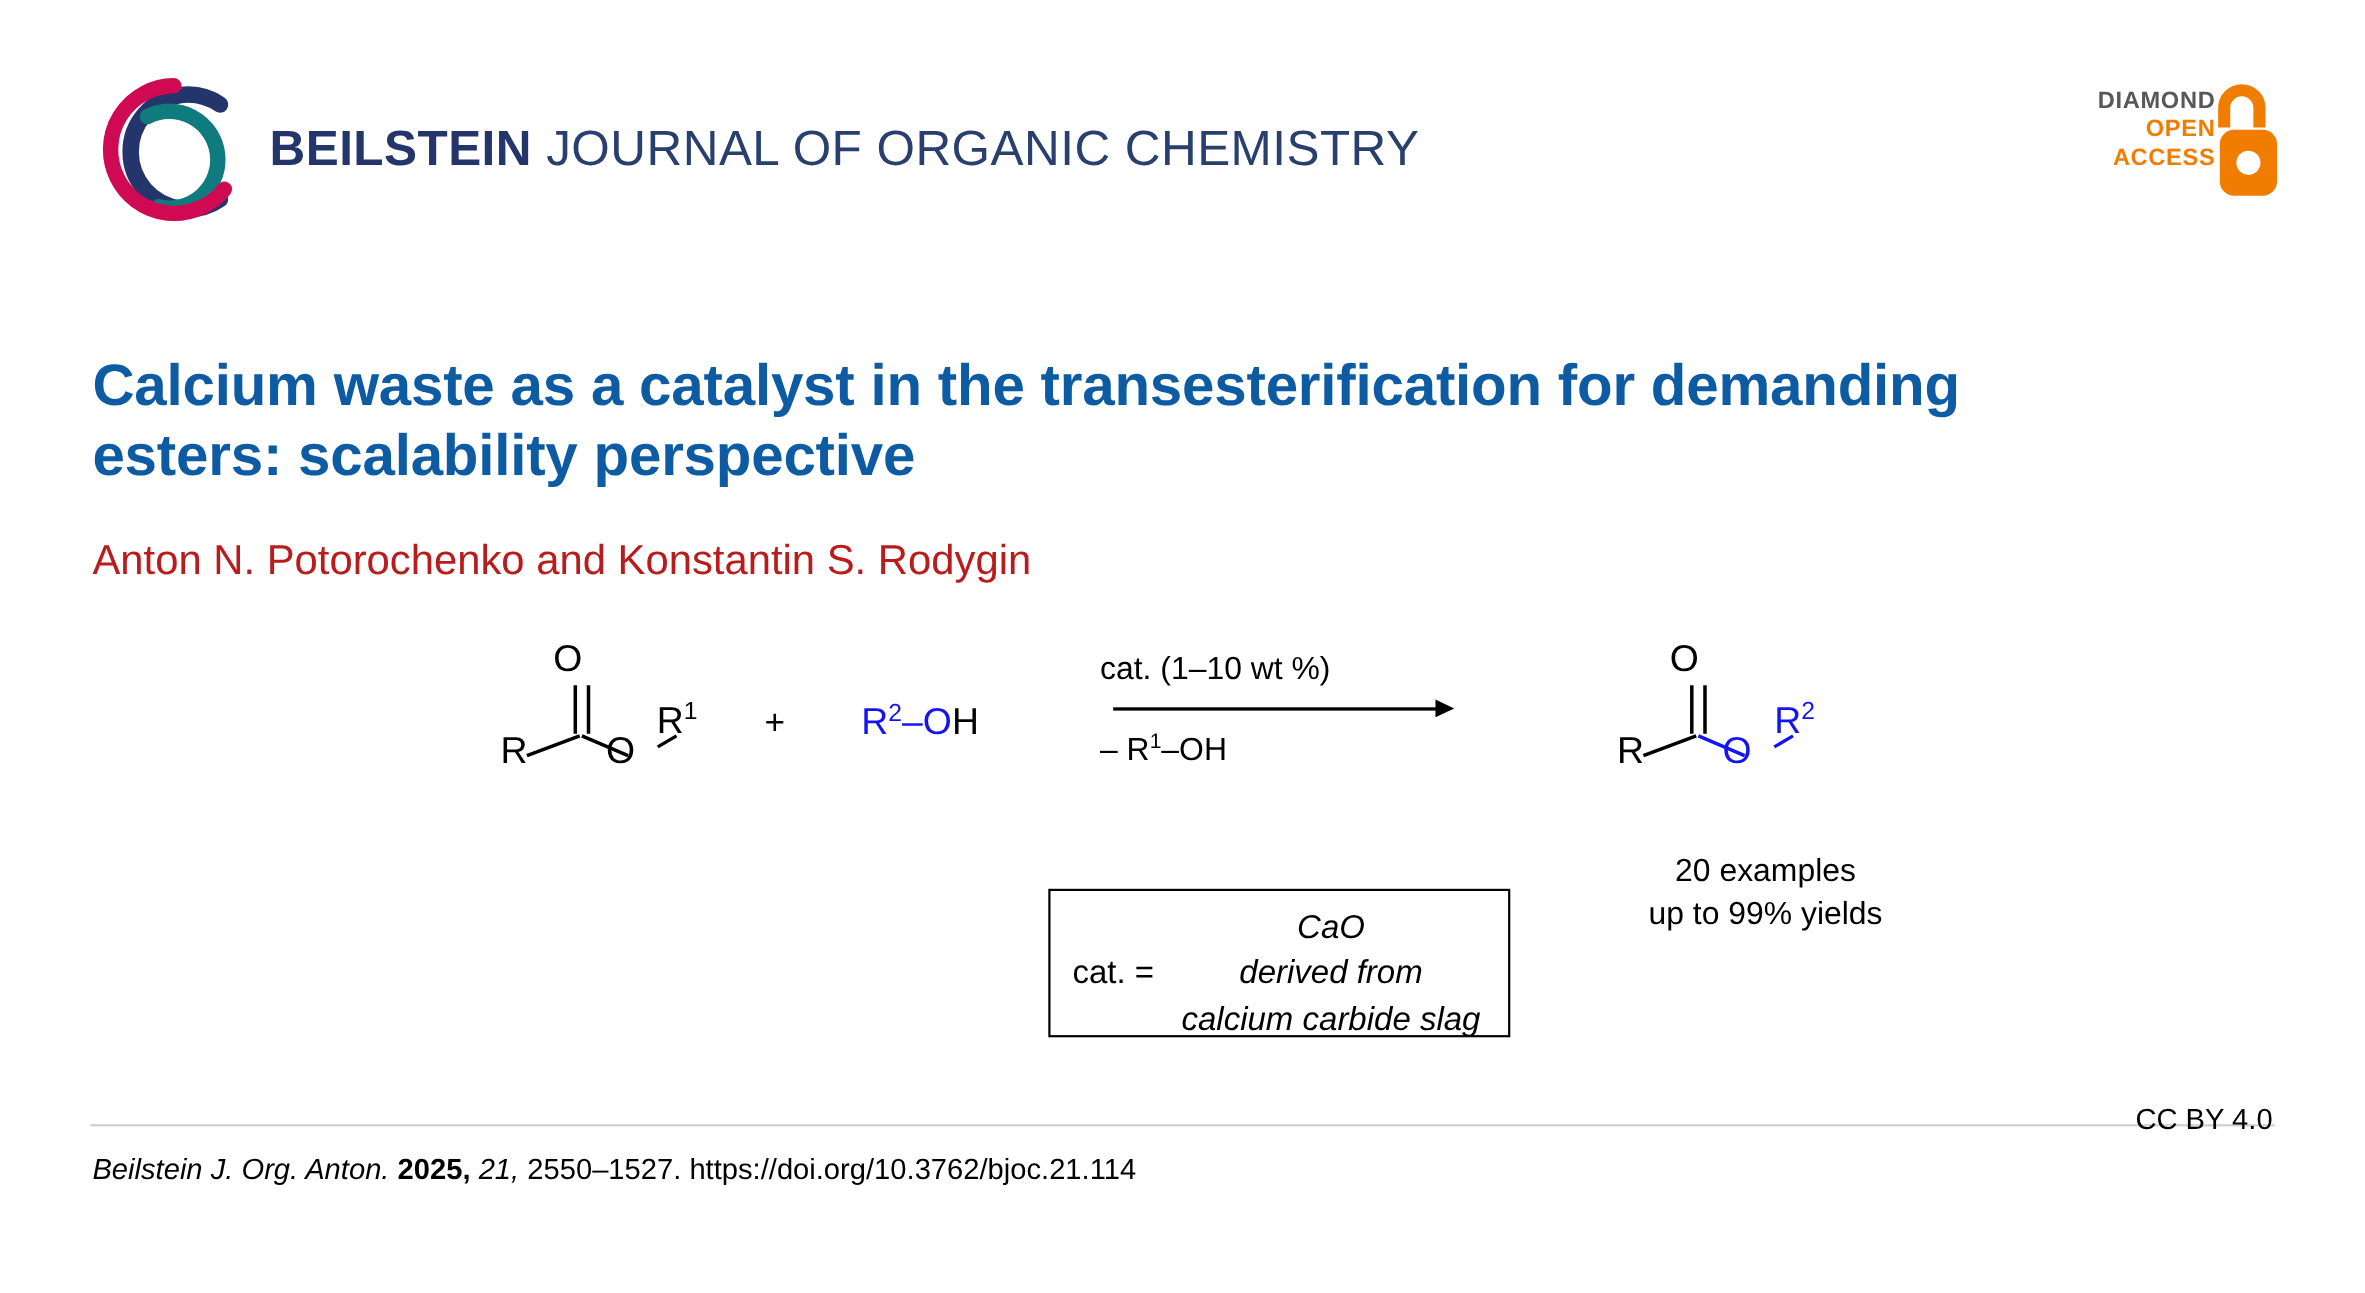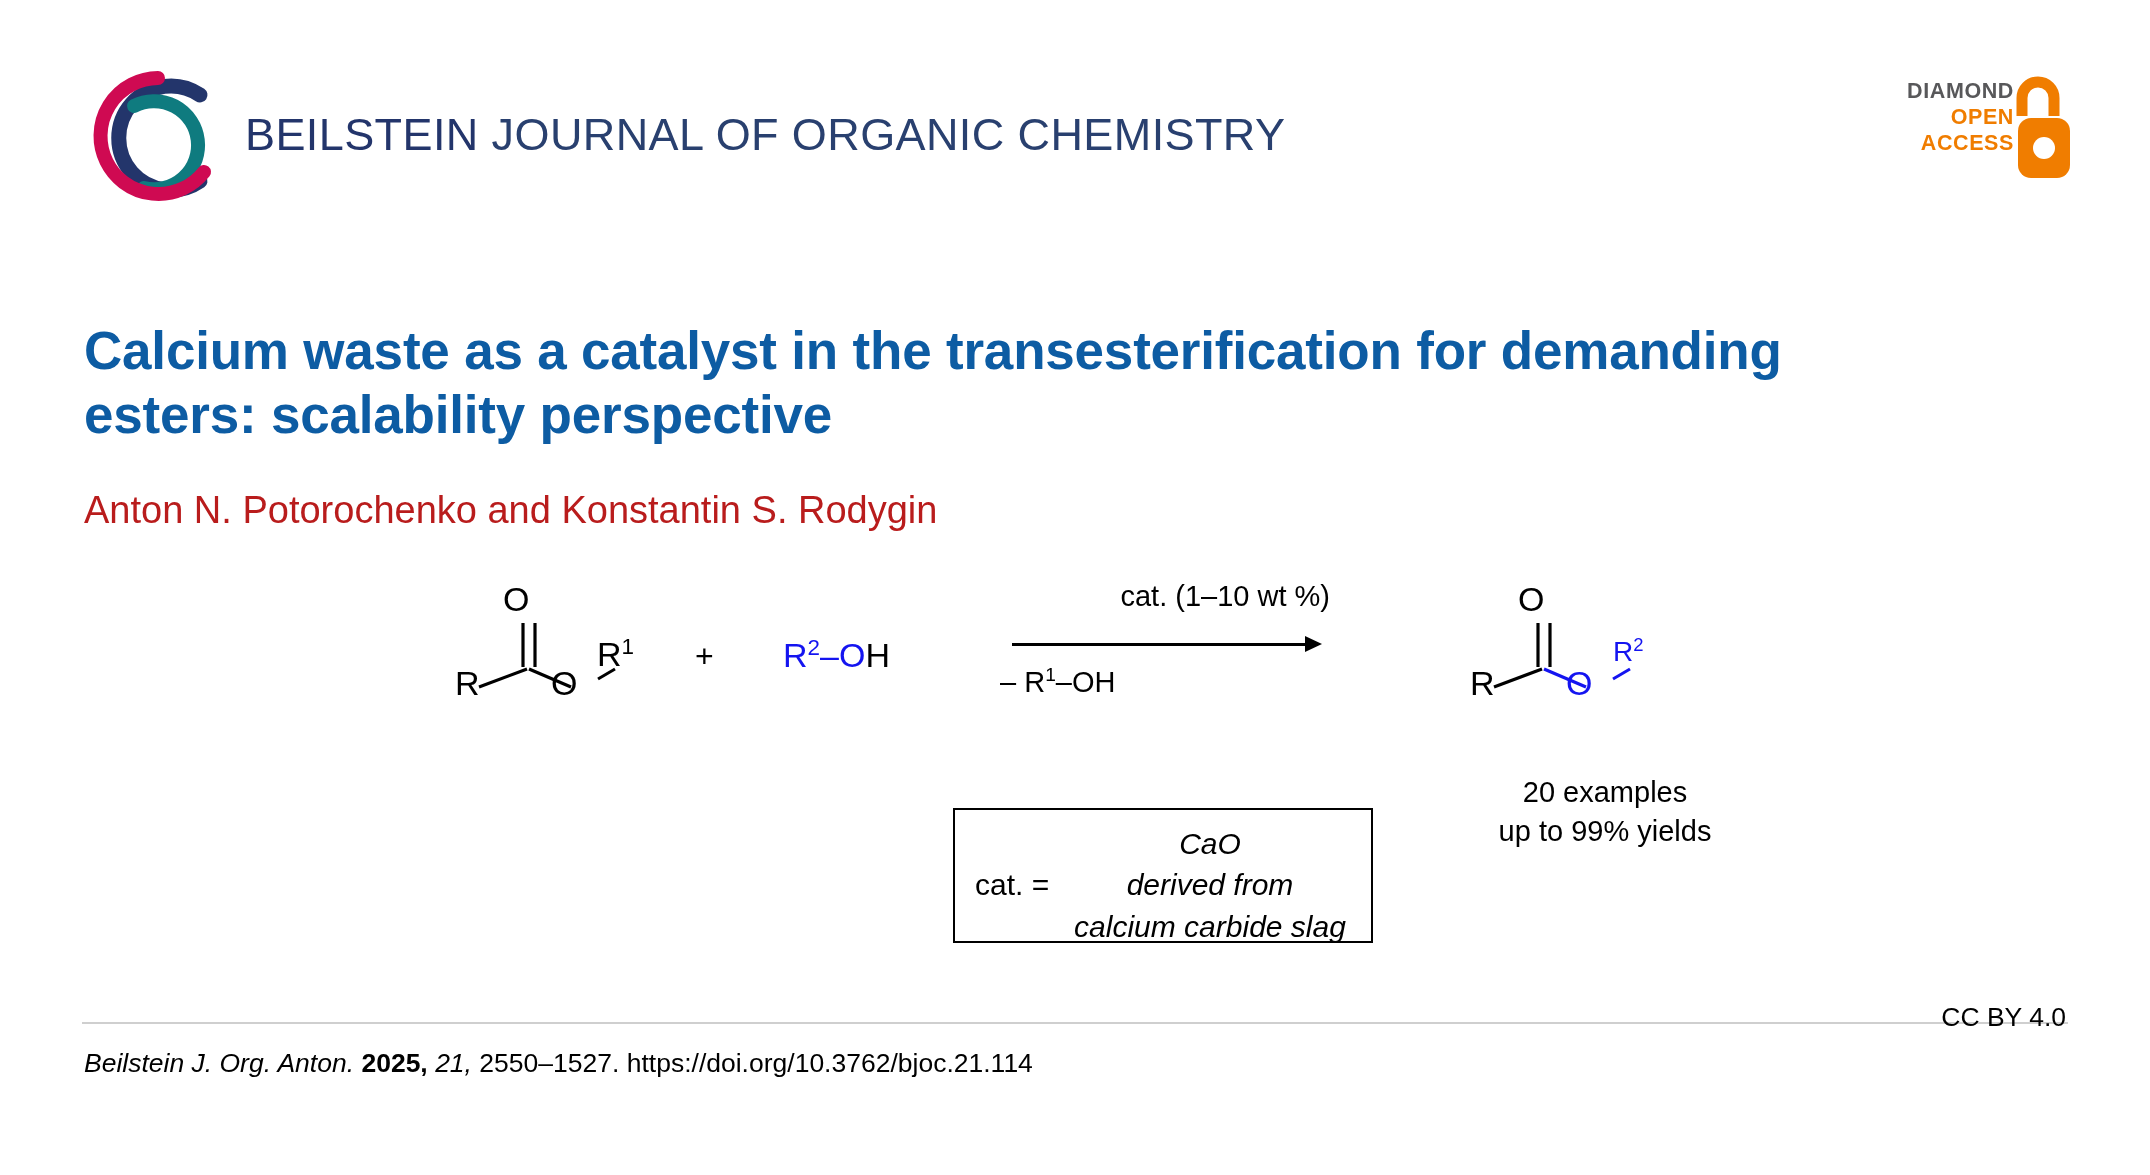--- a/index.html
+++ b/index.html
@@ -29,21 +29,21 @@
   }
   #wordmark {
     position: absolute;
     left: 245px; top: 112px;
     white-space: nowrap;
     font-size: 45px;
     letter-spacing: 0.4px;
     color: #23356b;
     line-height: 1;
   }
-  #wordmark .wm-bold { font-weight: 400; }
+  #wordmark .wm-bold { font-weight: 700; }
   #wordmark .wm-light { font-weight: 400; color: #29406f; }
 
   
   #oa-badge {
     position: absolute;
     right: 78px; top: 76px;
     width: 192px; height: 120px;
   }
   #oa-text {
     position: absolute;
@@ -129,22 +129,22 @@
     font-size: 34px; color: #1414f0; white-space: nowrap;
   }
   #alcohol .h-black { color: #000000; }
 
   
   #arrow-block {
     position: absolute; left: 1000px; top: 0px;
     width: 330px;
   }
   #arrow-top-label {
-    position: absolute; left: 0; top: 0px;
-    width: 330px; text-align: right;
+    position: absolute; left: 0; top: 12px;
+    width: 330px; text-align: left;
     font-size: 29px; color: #000; white-space: nowrap;
   }
   #arrow-line {
     position: absolute; left: 12px; top: 63px;
     width: 300px; height: 3px; background: #000;
   }
   #arrow-head {
     position: absolute; left: 305px; top: 56px;
     width: 0; height: 0;
     border-left: 17px solid #000;
@@ -169,21 +169,21 @@
   #label-O-dbl-right {
     position: absolute; left: 1518px; top: 0px;
     font-size: 34px; color: #000;
   }
   #label-O-right {
     position: absolute; left: 1566px; top: 84px;
     font-size: 34px; color: #1414f0;
   }
   #label-R2-right {
     position: absolute; left: 1613px; top: 54px;
-    font-size: 28px; color: #1414f0;
+    font-size: 34px; color: #1414f0;
   }
 
   #yield-note {
     position: absolute; left: 1455px; top: 193px;
     width: 300px; text-align: center;
     font-size: 29px; line-height: 1.33; color: #000;
   }
 
   
   #cat-box {

